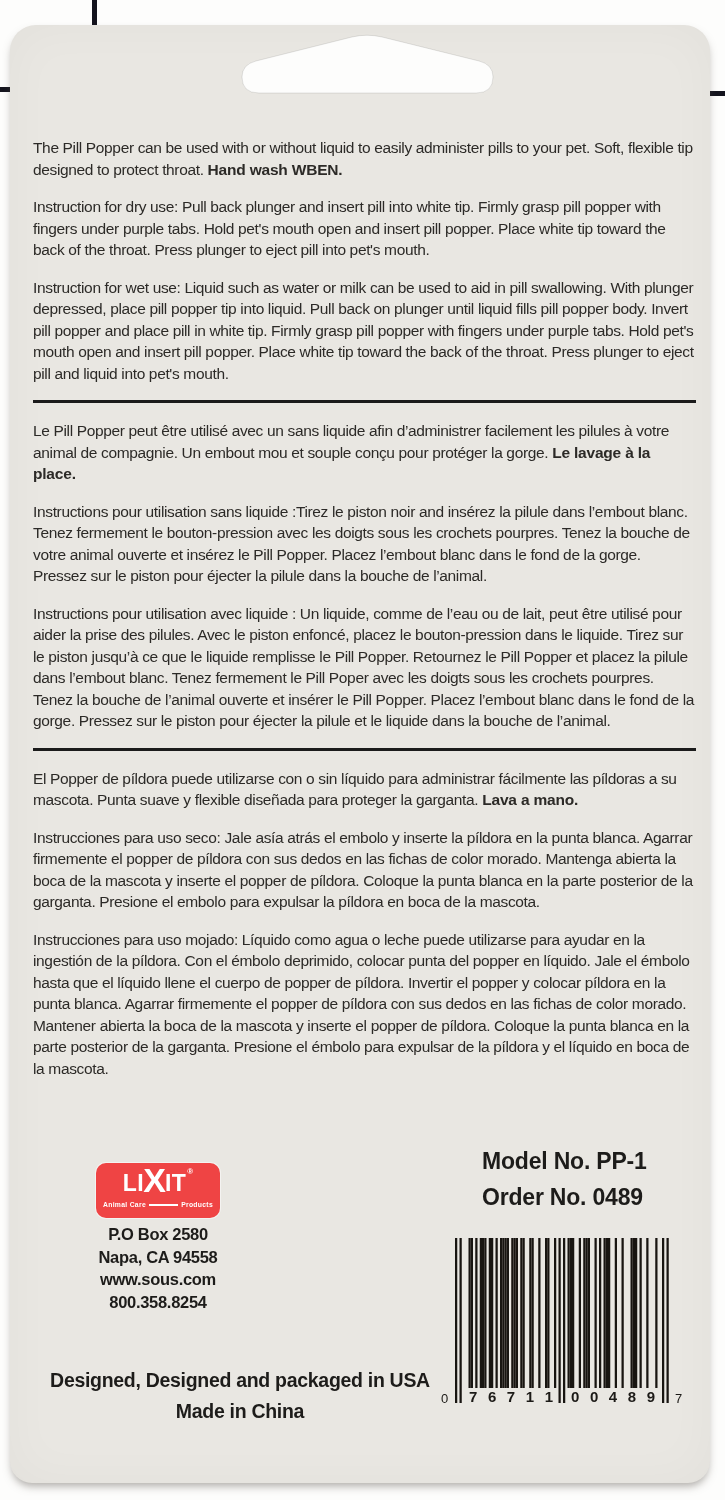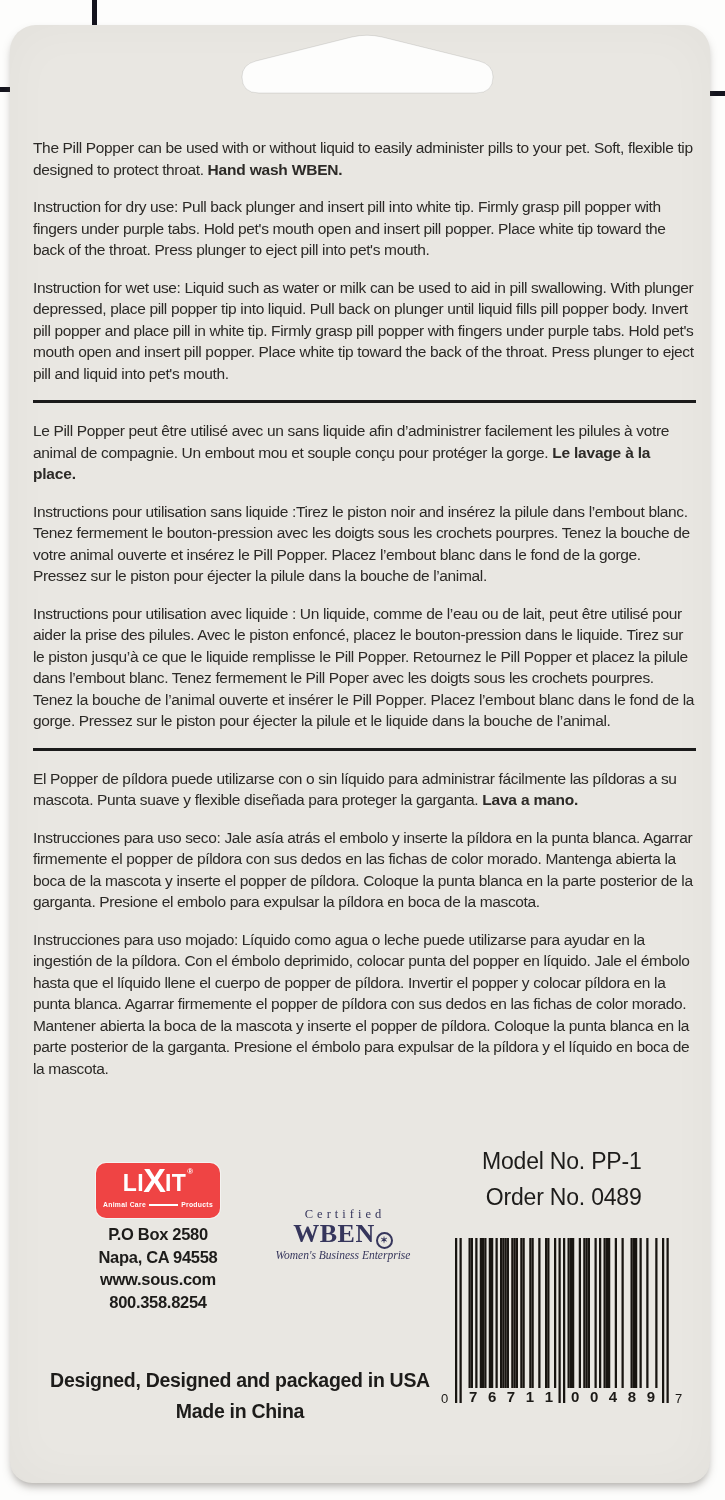--- a/index.html
+++ b/index.html
@@ -35,22 +35,22 @@
   .content p { margin:0 0 16px 0; }
   .content b { font-weight:bold; letter-spacing:-0.2px; }
   hr.divider {
     border:none; border-top:3px solid #1b1b1b;
     margin:12px 0 17px 0;
   }
 
   
   .model-block {
     position:absolute; left:472px; top:1118px;
-    font-weight:normal; font-size:23px; line-height:36px;
-    color:#1d1c1a; letter-spacing:-0.2px; white-space:nowrap;text-align:right;
+    font-weight:bold; font-size:23px; line-height:36px;
+    color:#1d1c1a; letter-spacing:-0.2px; white-space:nowrap;
   }
 
   
   .lixit-box {
     position:absolute; left:86px; top:1138px; width:124px; height:55px;
     background:#ef4444; border-radius:10px;
     display:flex; flex-direction:column; align-items:center;
     box-shadow:0 0 0 1px rgba(255,255,255,.5);
   }
   .lixit-word {
@@ -166,25 +166,20 @@
       </div>
     </div>
 
     <div class="address-block">
       <div>P.O Box 2580</div>
       <div>Napa, CA 94558</div>
       <div>www.sous.com</div>
       <div>800.358.8254</div>
     </div>
 
-    <div class="wbenc">
-      <div class="wbenc-certified">Certified</div>
-      <div class="wbenc-name"><span>WBEN</span><span class="wbenc-circle">✶</span></div>
-      <div class="wbenc-tagline">Women's Business Enterprise</div>
-    </div>
 
     <div class="barcode">
       <svg width="214" height="166" viewBox="0 0 214 166">
           <rect x="0.00" y="0" width="2.25" height="165" fill="#181511"></rect>
           <rect x="4.50" y="0" width="2.25" height="165" fill="#181511"></rect>
           <rect x="13.50" y="0" width="2.25" height="150" fill="#181511"></rect>
           <rect x="15.75" y="0" width="2.25" height="150" fill="#181511"></rect>
           <rect x="20.25" y="0" width="2.25" height="150" fill="#181511"></rect>
           <rect x="24.75" y="0" width="2.25" height="150" fill="#181511"></rect>
           <rect x="27.00" y="0" width="2.25" height="150" fill="#181511"></rect>

